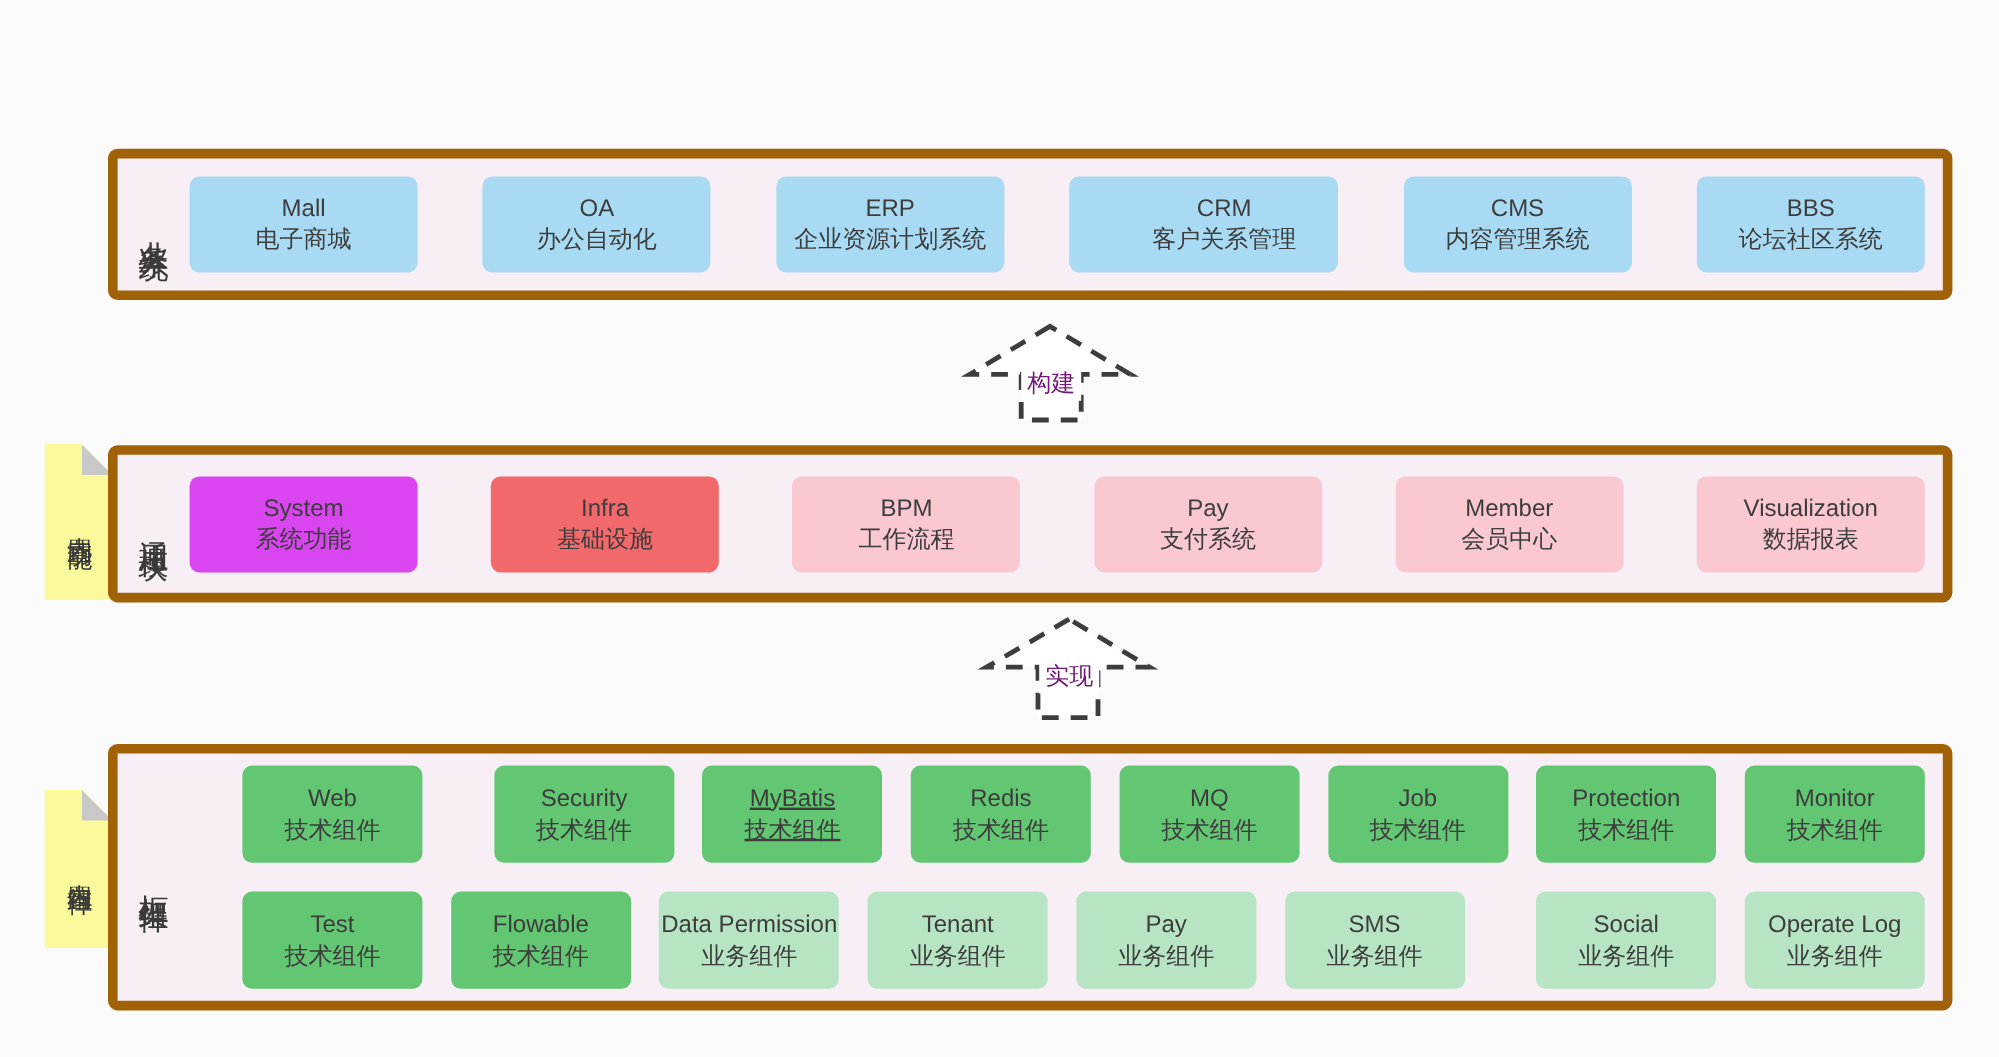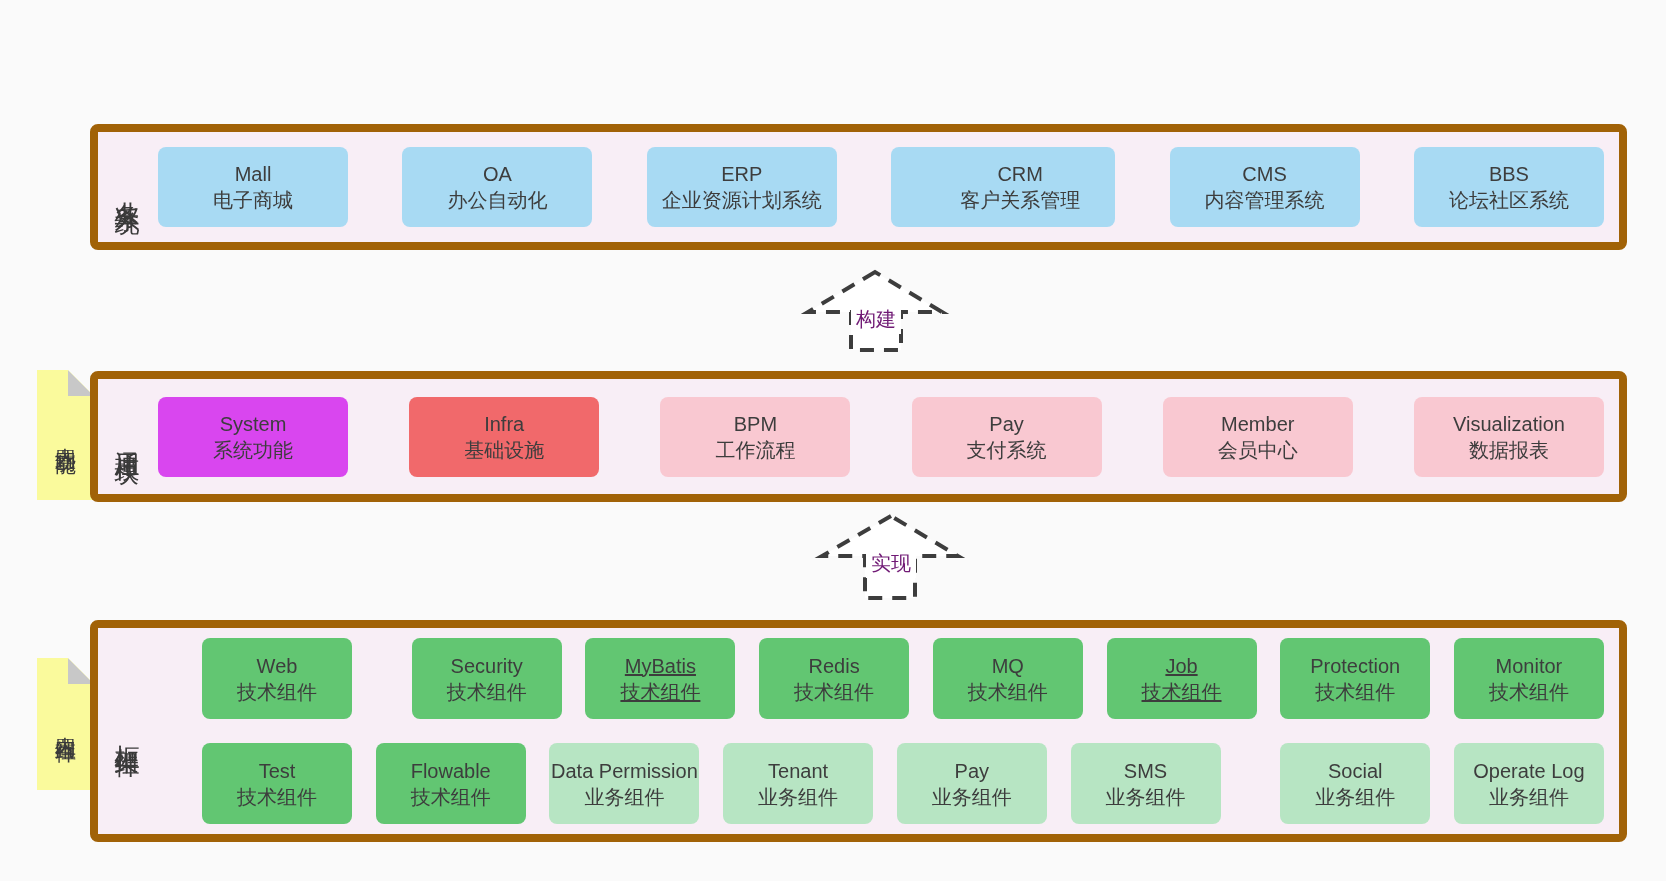--- a/index.html
+++ b/index.html
@@ -160,21 +160,21 @@
             <div class="box-subtitle">技术组件</div>
           </div>
           <div class="box" style="background: rgb(98, 198, 114);">
             <div class="box-title">Redis</div>
             <div class="box-subtitle">技术组件</div>
           </div>
           <div class="box" style="background: rgb(98, 198, 114);">
             <div class="box-title">MQ</div>
             <div class="box-subtitle">技术组件</div>
           </div>
-          <div class="box" style="background: rgb(98, 198, 114); text-decoration: underline;">
+          <div class="box" style="background: rgb(98, 198, 114);">
             <div class="box-title">Job</div>
             <div class="box-subtitle">技术组件</div>
           </div>
           <div class="box" style="background: rgb(98, 198, 114);">
             <div class="box-title">Protection</div>
             <div class="box-subtitle">技术组件</div>
           </div>
           <div class="box" style="background: rgb(98, 198, 114);">
             <div class="box-title">Monitor</div>
             <div class="box-subtitle">技术组件</div>

